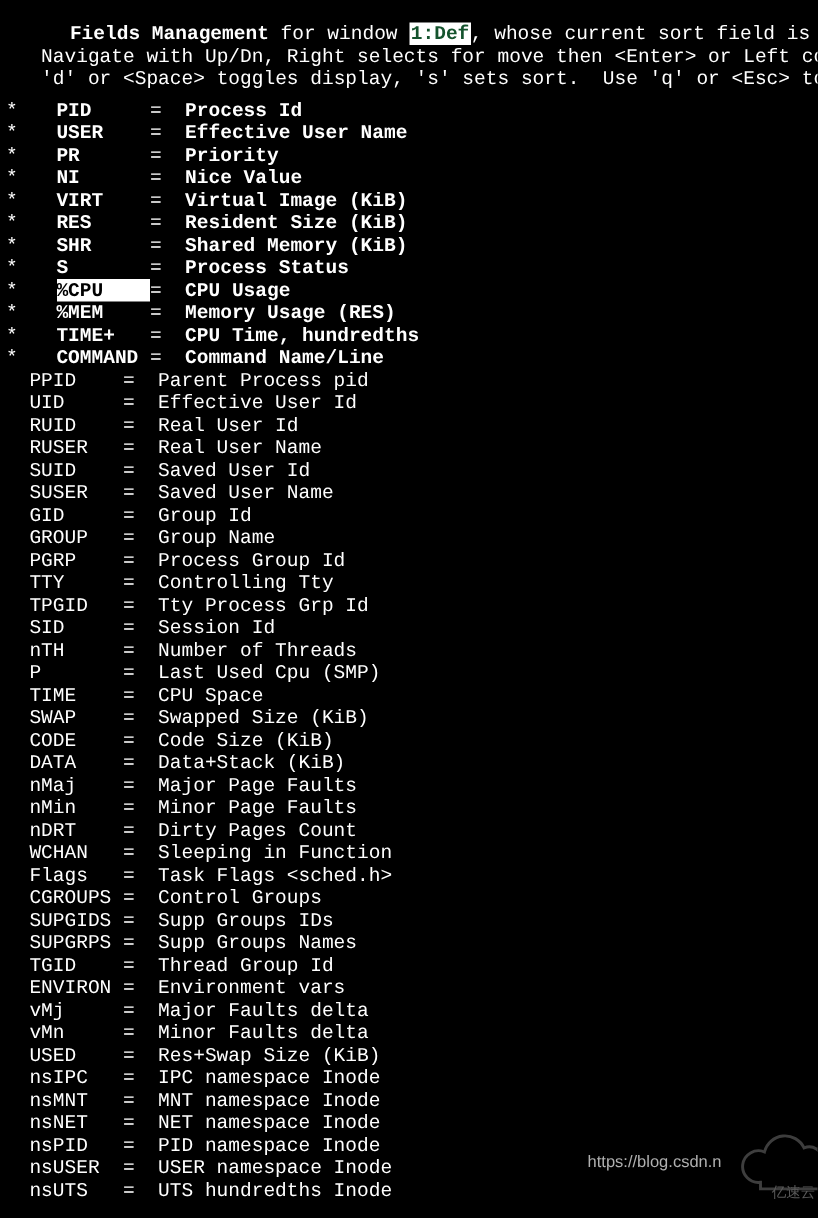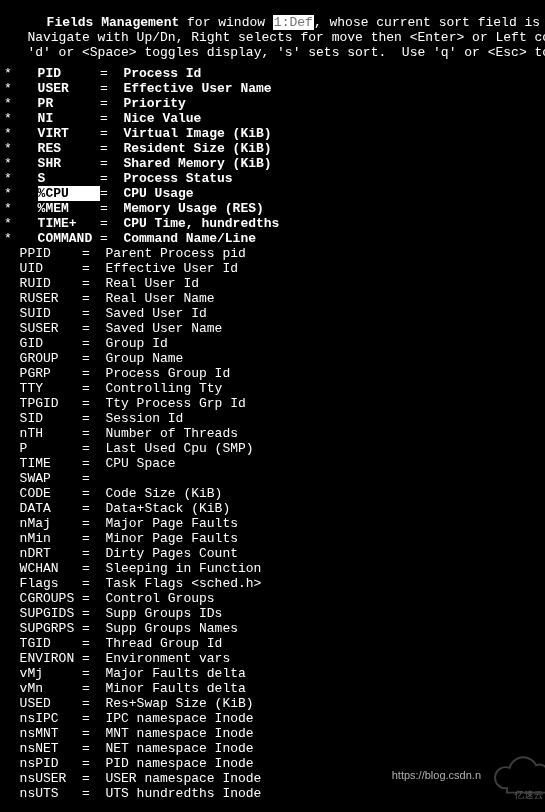--- a/index.html
+++ b/index.html
@@ -9,21 +9,21 @@
     background: #000;
     color: #fff;
     font-family: "Consolas", "Courier New", monospace;
     font-size: 13px;
     line-height: 15px;
     overflow: hidden;
     position: relative;
   }
   .header-line1 { white-space: pre; padding: 0 4px; }
   .header-title { font-weight: bold; padding-left: 27px; }
-  .header-win { background: #fff; color: #737373; font-weight: normal; padding: 0 1px; }
+  .header-win { background: #fff; color: #14532d; font-weight: bold; padding: 0 1px; }
   .header-sort { font-weight: bold; }
   .help-line { white-space: pre; padding: 0 4px; }
   .fields { padding: 6px 4px 0 4px; }
   .row { display: flex; white-space: pre; }
   .asterisk { width: 2ch; }
   .field-name { width: 8ch; }
   .equals { width: 3ch; }
   .current .field-name { background: #fff; color: #000; }
   .field-name.bold { font-weight: bold; margin-left: 18px; }
   .field-desc.bold { font-weight: bold; }
@@ -76,21 +76,21 @@
     <div class="row"><span class="asterisk">  </span><span class="field-name">SUSER   </span><span class="equals">= </span><span class="field-desc">Saved User Name</span></div>
     <div class="row"><span class="asterisk">  </span><span class="field-name">GID     </span><span class="equals">= </span><span class="field-desc">Group Id</span></div>
     <div class="row"><span class="asterisk">  </span><span class="field-name">GROUP   </span><span class="equals">= </span><span class="field-desc">Group Name</span></div>
     <div class="row"><span class="asterisk">  </span><span class="field-name">PGRP    </span><span class="equals">= </span><span class="field-desc">Process Group Id</span></div>
     <div class="row"><span class="asterisk">  </span><span class="field-name">TTY     </span><span class="equals">= </span><span class="field-desc">Controlling Tty</span></div>
     <div class="row"><span class="asterisk">  </span><span class="field-name">TPGID   </span><span class="equals">= </span><span class="field-desc">Tty Process Grp Id</span></div>
     <div class="row"><span class="asterisk">  </span><span class="field-name">SID     </span><span class="equals">= </span><span class="field-desc">Session Id</span></div>
     <div class="row"><span class="asterisk">  </span><span class="field-name">nTH     </span><span class="equals">= </span><span class="field-desc">Number of Threads</span></div>
     <div class="row"><span class="asterisk">  </span><span class="field-name">P       </span><span class="equals">= </span><span class="field-desc">Last Used Cpu (SMP)</span></div>
     <div class="row"><span class="asterisk">  </span><span class="field-name">TIME    </span><span class="equals">= </span><span class="field-desc">CPU Space</span></div>
-    <div class="row"><span class="asterisk">  </span><span class="field-name">SWAP    </span><span class="equals">= </span></div>
+    <div class="row"><span class="asterisk">  </span><span class="field-name">SWAP    </span><span class="equals">= </span><span class="field-desc">Swapped Size (KiB)</span></div>
     <div class="row"><span class="asterisk">  </span><span class="field-name">CODE    </span><span class="equals">= </span><span class="field-desc">Code Size (KiB)</span></div>
     <div class="row"><span class="asterisk">  </span><span class="field-name">DATA    </span><span class="equals">= </span><span class="field-desc">Data+Stack (KiB)</span></div>
     <div class="row"><span class="asterisk">  </span><span class="field-name">nMaj    </span><span class="equals">= </span><span class="field-desc">Major Page Faults</span></div>
     <div class="row"><span class="asterisk">  </span><span class="field-name">nMin    </span><span class="equals">= </span><span class="field-desc">Minor Page Faults</span></div>
     <div class="row"><span class="asterisk">  </span><span class="field-name">nDRT    </span><span class="equals">= </span><span class="field-desc">Dirty Pages Count</span></div>
     <div class="row"><span class="asterisk">  </span><span class="field-name">WCHAN   </span><span class="equals">= </span><span class="field-desc">Sleeping in Function</span></div>
     <div class="row"><span class="asterisk">  </span><span class="field-name">Flags   </span><span class="equals">= </span><span class="field-desc">Task Flags &lt;sched.h&gt;</span></div>
     <div class="row"><span class="asterisk">  </span><span class="field-name">CGROUPS </span><span class="equals">= </span><span class="field-desc">Control Groups</span></div>
     <div class="row"><span class="asterisk">  </span><span class="field-name">SUPGIDS </span><span class="equals">= </span><span class="field-desc">Supp Groups IDs</span></div>
     <div class="row"><span class="asterisk">  </span><span class="field-name">SUPGRPS </span><span class="equals">= </span><span class="field-desc">Supp Groups Names</span></div>

